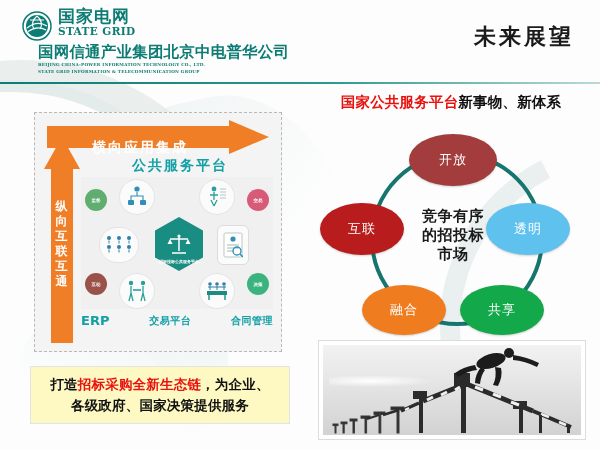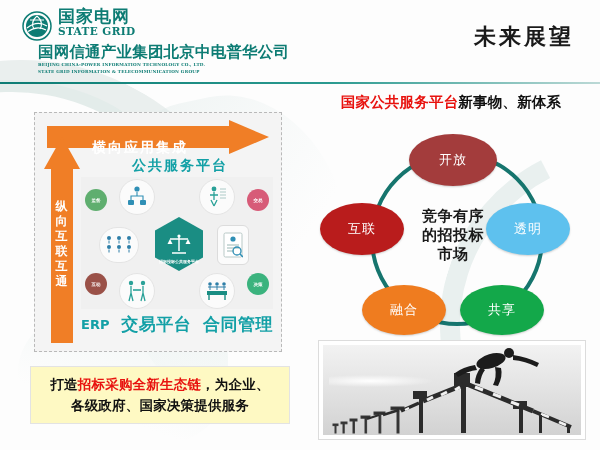--- a/index.html
+++ b/index.html
@@ -167,21 +167,21 @@
     display:flex;align-items:center;justify-content:center;
   }
   .hexa-label{
     position:absolute;left:74px;top:82px;width:48px;text-align:center;
     color:#ffffff;font-size:4px;font-weight:bold;
   }
   .bottom-labels{
     position:absolute;left:46px;top:200px;width:192px;
     display:flex;justify-content:space-between;align-items:center;
   }
-  .bl{color:#13a0a6;font-weight:bold;font-size:17px;letter-spacing:.5px;}
+  .bl{color:#13a0a6;font-weight:bold;font-size:10px;letter-spacing:.5px;}
   .bl.erp{font-size:13px;letter-spacing:0;}
 
   
   .caption{
     position:absolute;left:30px;top:366px;width:258px;height:56px;
     background:#fef9c3;border:1px solid #e3e3e3;
     display:flex;flex-direction:column;align-items:center;justify-content:center;
     line-height:21px;
   }
   .caption .cl{font-size:13.5px;font-weight:bold;color:#111;letter-spacing:.2px;white-space:nowrap;}

